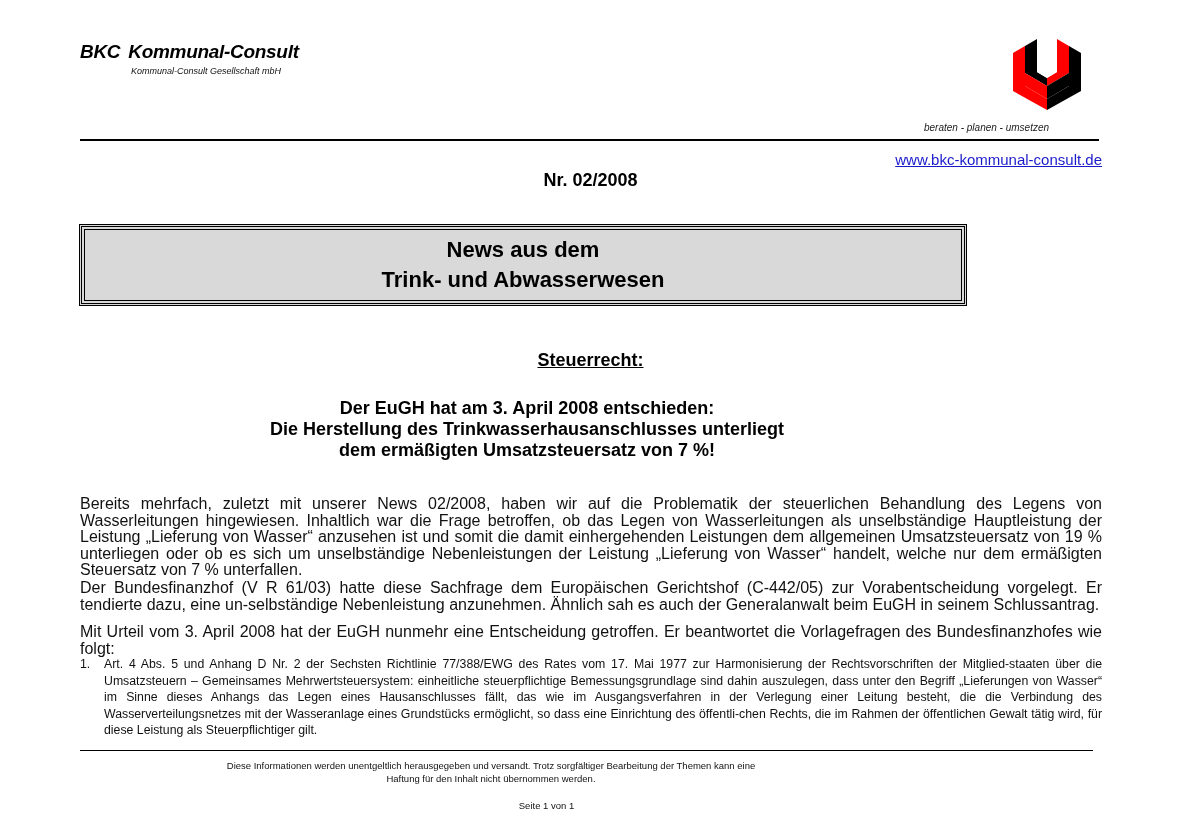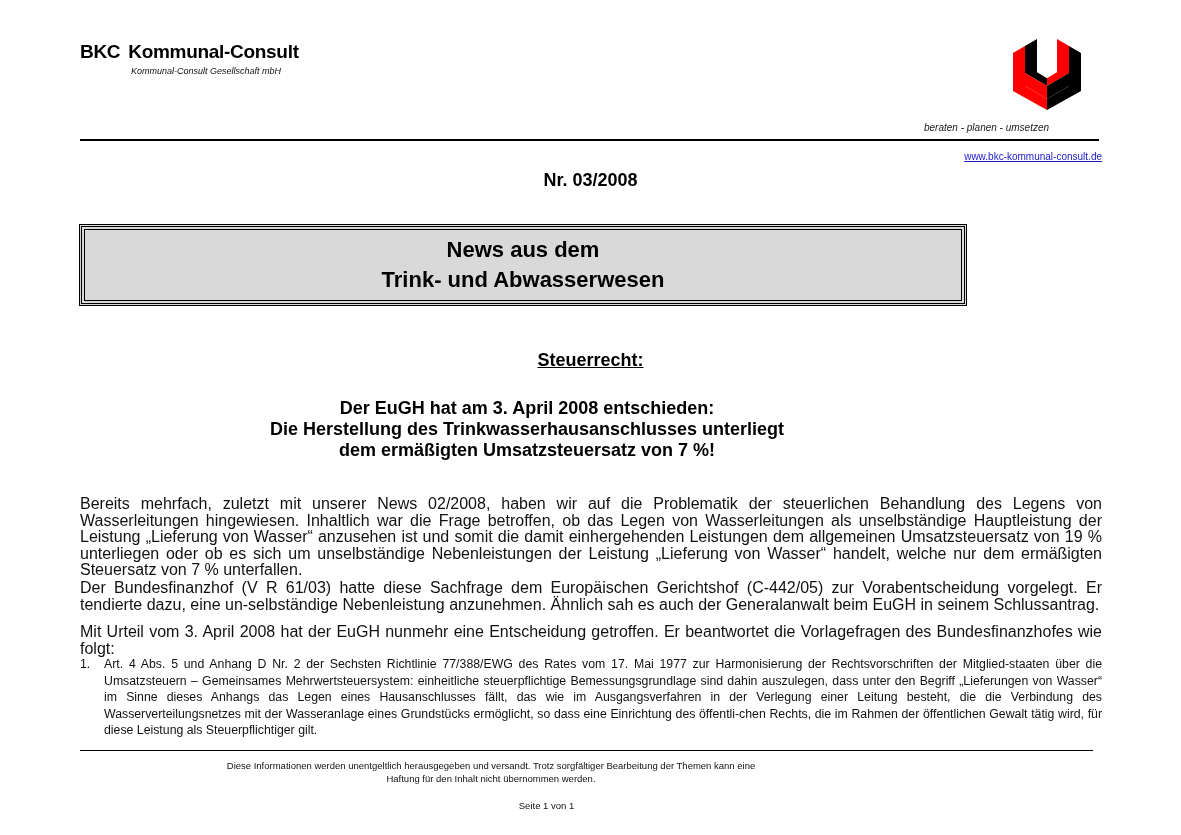--- a/index.html
+++ b/index.html
@@ -1,26 +1,26 @@
 <!DOCTYPE html>
 <html><head>
   <meta charset="utf-8">
   <style>
     html, body { margin: 0; padding: 0; background: #ffffff; }
     body { width: 1181px; height: 835px; position: relative; overflow: hidden; font-family: "Liberation Sans", sans-serif; color: #000; }
     .abs { position: absolute; }
 
-    .brand-name { left: 80px; top: 41px; font-size: 19px; font-weight: bold; letter-spacing: -0.3px; word-spacing: 3px; }
+    .brand-name { left: 80px; top: 41px; font-size: 19px; font-weight: bold; font-style: italic; letter-spacing: -0.3px; word-spacing: 3px; }
     .brand-sub { left: 131px; top: 66px; font-size: 9px; font-style: italic; color: #111; }
 
     .logo { left: 1011px; top: 39px; width: 72px; height: 72px; }
     .slogan { left: 924px; top: 122px; font-size: 10px; font-style: italic; color: #222; }
 
     .rule-top { left: 80px; top: 139px; width: 1019px; height: 2px; background: #000; }
-    .website { right: 79px; top: 151px; font-size: 10px; color: #1a1acc; text-decoration: underline; }
+    .website { right: 79px; top: 151px; font-size: 15px; color: #1a1acc; text-decoration: underline; }
 
     .issue { left: 0; width: 1181px; top: 170px; text-align: center; font-size: 18px; font-weight: bold; }
 
     .title-box { left: 79px; top: 224px; width: 888px; height: 82px; border: 3px double #000; box-sizing: border-box; background: #d9d9d9; padding: 0; }
     .title-inner { position: absolute; left: 2px; top: 2px; right: 2px; bottom: 2px; border: 1px solid #000; display: flex; flex-direction: column; justify-content: center; align-items: center; }
     .title-line { font-size: 22px; font-weight: bold; line-height: 30px; }
 
     .section { left: 0; width: 1181px; top: 350px; text-align: center; font-size: 18px; font-weight: bold; text-decoration: underline; }
     .headline { left: 0; width: 1054px; top: 398px; text-align: center; font-size: 18px; font-weight: bold; line-height: 21px; }
 
@@ -58,21 +58,21 @@
     <polygon points="36,47 58,34 58,47 36,60" fill="#000000"></polygon>
 
     <polygon points="26,33 36,27 46,33 36,39" fill="#ffffff"></polygon>
   </svg>
 </div>
 
 <div class="abs slogan">beraten - planen - umsetzen</div>
 <div class="abs rule-top"></div>
 <a class="abs website">www.bkc-kommunal-consult.de</a>
 
-<div class="abs issue">Nr. 03/2008</div>
+<div class="abs issue">Nr. 02/2008</div>
 
 <div class="abs title-box">
   <div class="title-inner">
     <div class="title-line">News aus dem</div>
     <div class="title-line">Trink- und Abwasserwesen</div>
   </div>
 </div>
 
 <div class="abs section">Steuerrecht:</div>
 

